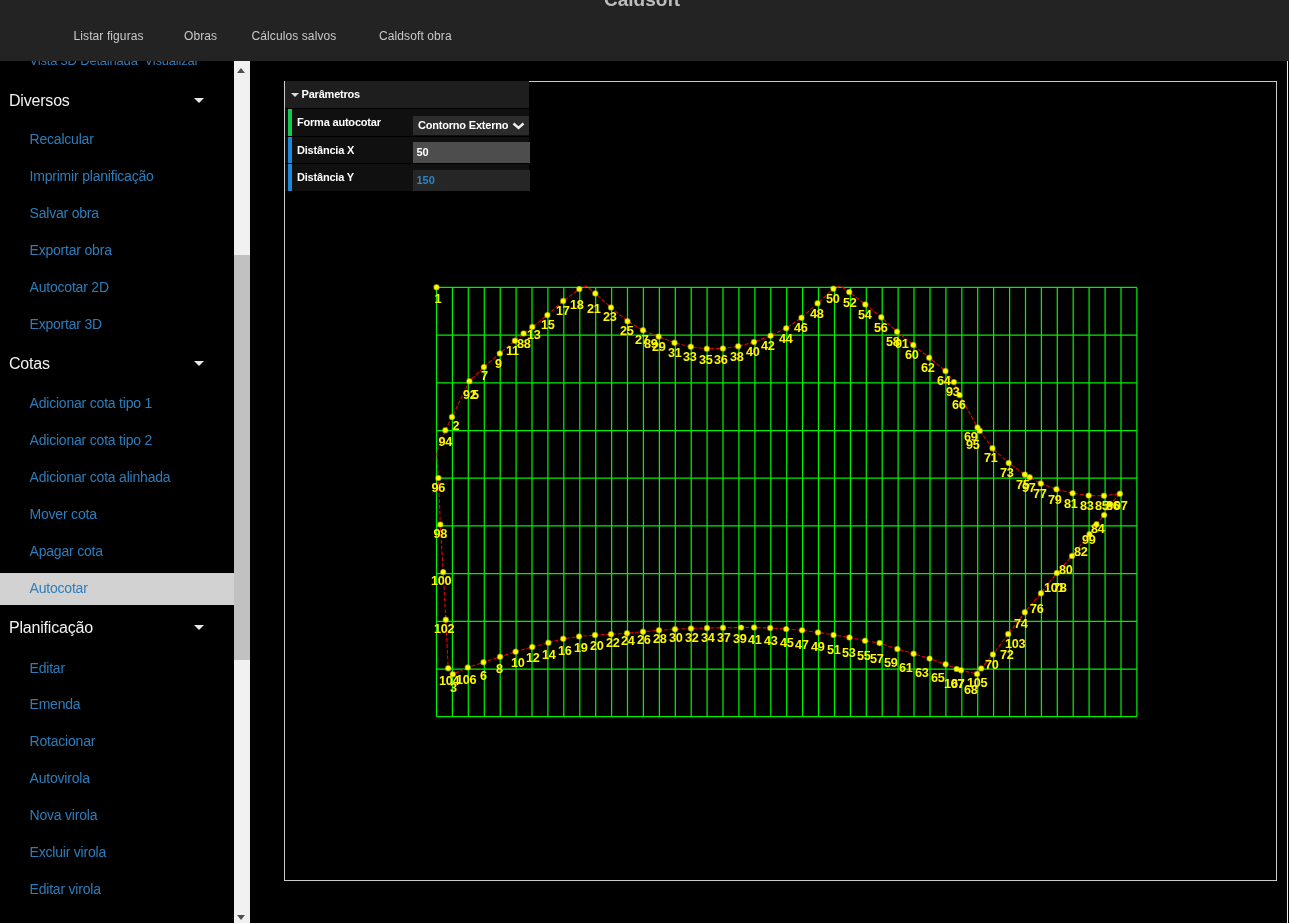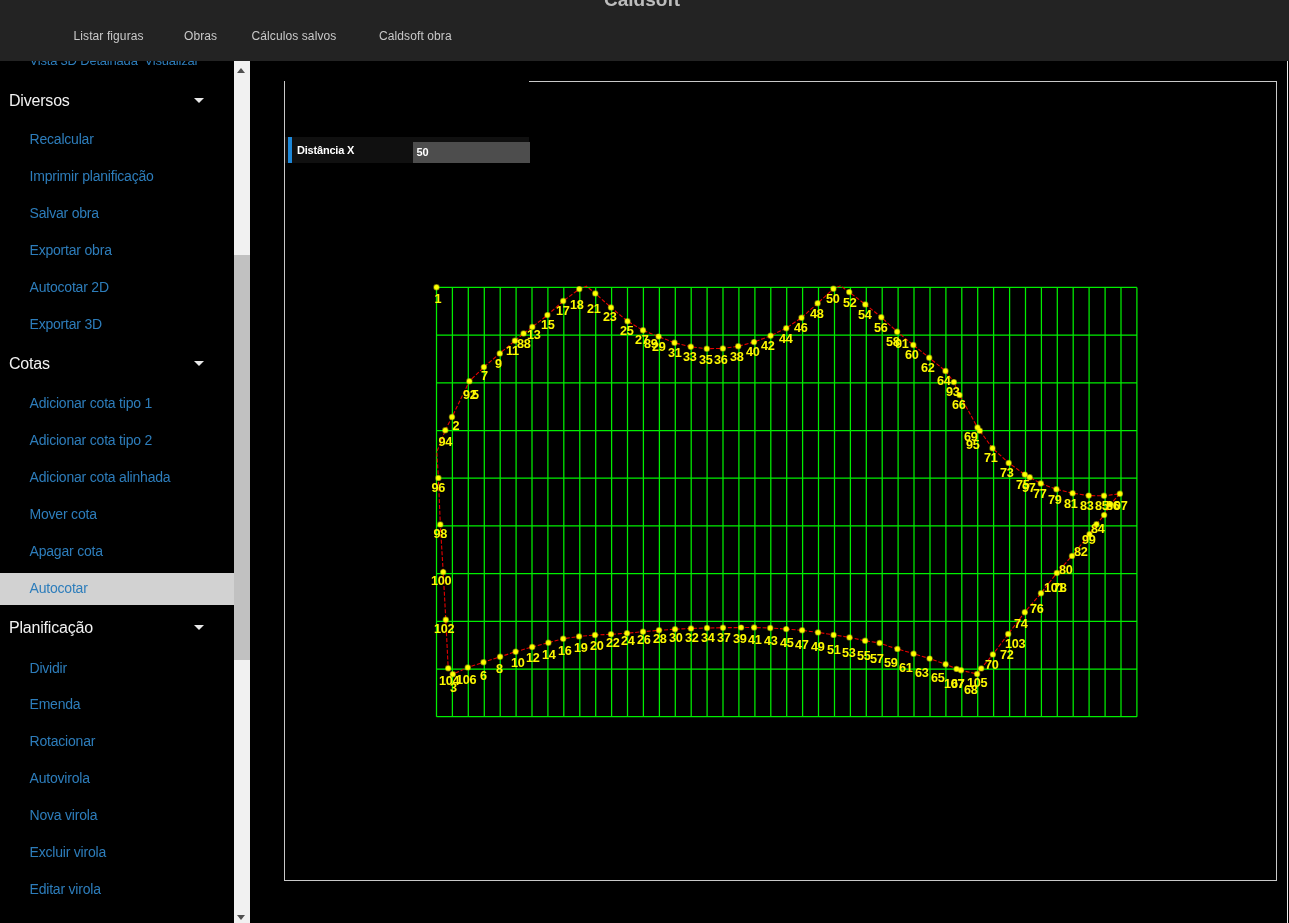--- a/index.html
+++ b/index.html
@@ -45,21 +45,21 @@
     <div class="sitem" style="top:166.5px">Imprimir planificação</div>
     <div class="sitem" style="top:204px">Salvar obra</div>
     <div class="sitem" style="top:241px">Exportar obra</div>
     <div class="sitem" style="top:278px">Autocotar 2D</div>
     <div class="sitem" style="top:314.5px">Exportar 3D</div>
     <div class="sitem" style="top:394px">Adicionar cota tipo 1</div>
     <div class="sitem" style="top:431px">Adicionar cota tipo 2</div>
     <div class="sitem" style="top:468px">Adicionar cota alinhada</div>
     <div class="sitem" style="top:505px">Mover cota</div>
     <div class="sitem" style="top:542px">Apagar cota</div>
-    <div class="sitem" style="top:658.5px">Dividir</div>
+    <div class="sitem" style="top:658.5px">Editar</div>
     <div class="sitem" style="top:695px">Emenda</div>
     <div class="sitem" style="top:732px">Rotacionar</div>
     <div class="sitem" style="top:769px">Autovirola</div>
     <div class="sitem" style="top:806px">Nova virola</div>
     <div class="sitem" style="top:843px">Excluir virola</div>
     <div class="sitem" style="top:880px">Editar virola</div>
     <div class="hl"></div>
     <div class="sitem" style="top:579px;z-index:3">Autocotar</div>
     <div class="sitem" style="top:52px;font-size:13px">Vista 3D Detalhada&nbsp;&nbsp;Visualizar</div>
   </div>
@@ -278,17 +278,30 @@
       <text x="1044.0" y="591.5">101</text>
       <text x="1053.0" y="592.0">78</text>
       <text x="1059.0" y="574.0">80</text>
       <text x="1074.0" y="556.0">82</text>
       <text x="1082.0" y="544.0">99</text>
       <text x="1091.0" y="532.5">84</text>
     </g>
 </svg>
 
 <div id="panel">
+ <div class="phead" style="top:0px"><span class="ptri"></span>Parâmetros</div>
+ <div class="prow" style="top:28.5px">
+      <span class="bar" style="background:#13c94e"></span>
+      <span class="plabel">Forma autocotar</span>
+   <span class="sel">Contorno Externo<svg width="13" height="8" viewBox="0 0 13 8" style="position:absolute;right:4px;top:5.5px">
+          <path d="M1.5 1.5 L6.5 6 L11.5 1.5" stroke="#f0f0f0" stroke-width="2.4" fill="none"></path>
+        </svg></span>
+    </div>
  <div class="prow" style="top:56px">
       <span class="bar" style="background:#1d87d8"></span>
       <span class="plabel">Distância X</span>
    <span class="inp" style="background:#4d4d4d;color:#fff">50</span>
     </div>
+ <div class="prow" style="top:83.5px">
+      <span class="bar" style="background:#1d87d8"></span>
+      <span class="plabel">Distância Y</span>
+   <span class="inp" style="background:#262626;color:#2b85c8">150</span>
+    </div>
 </div>
 </body></html>

